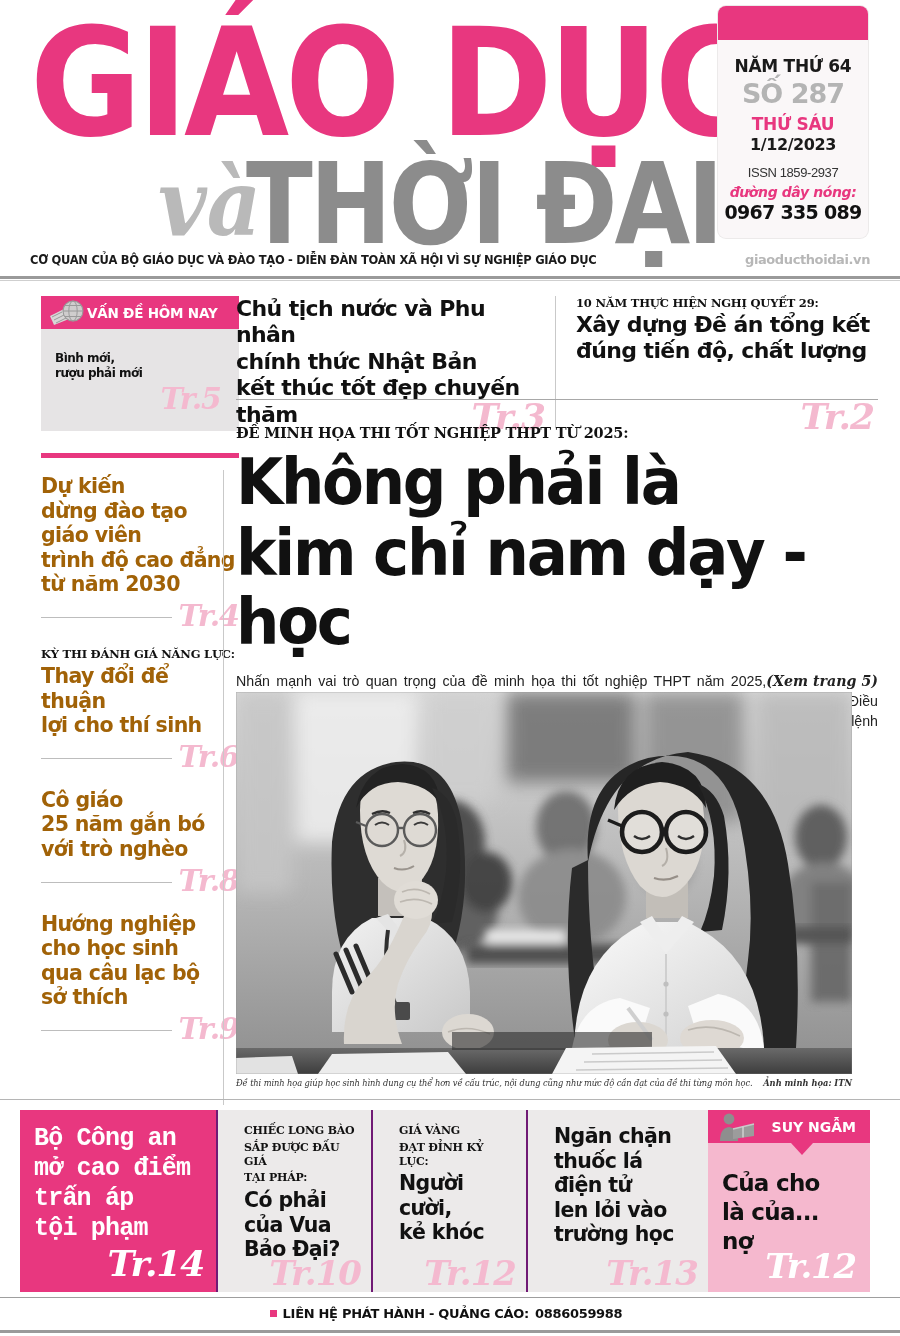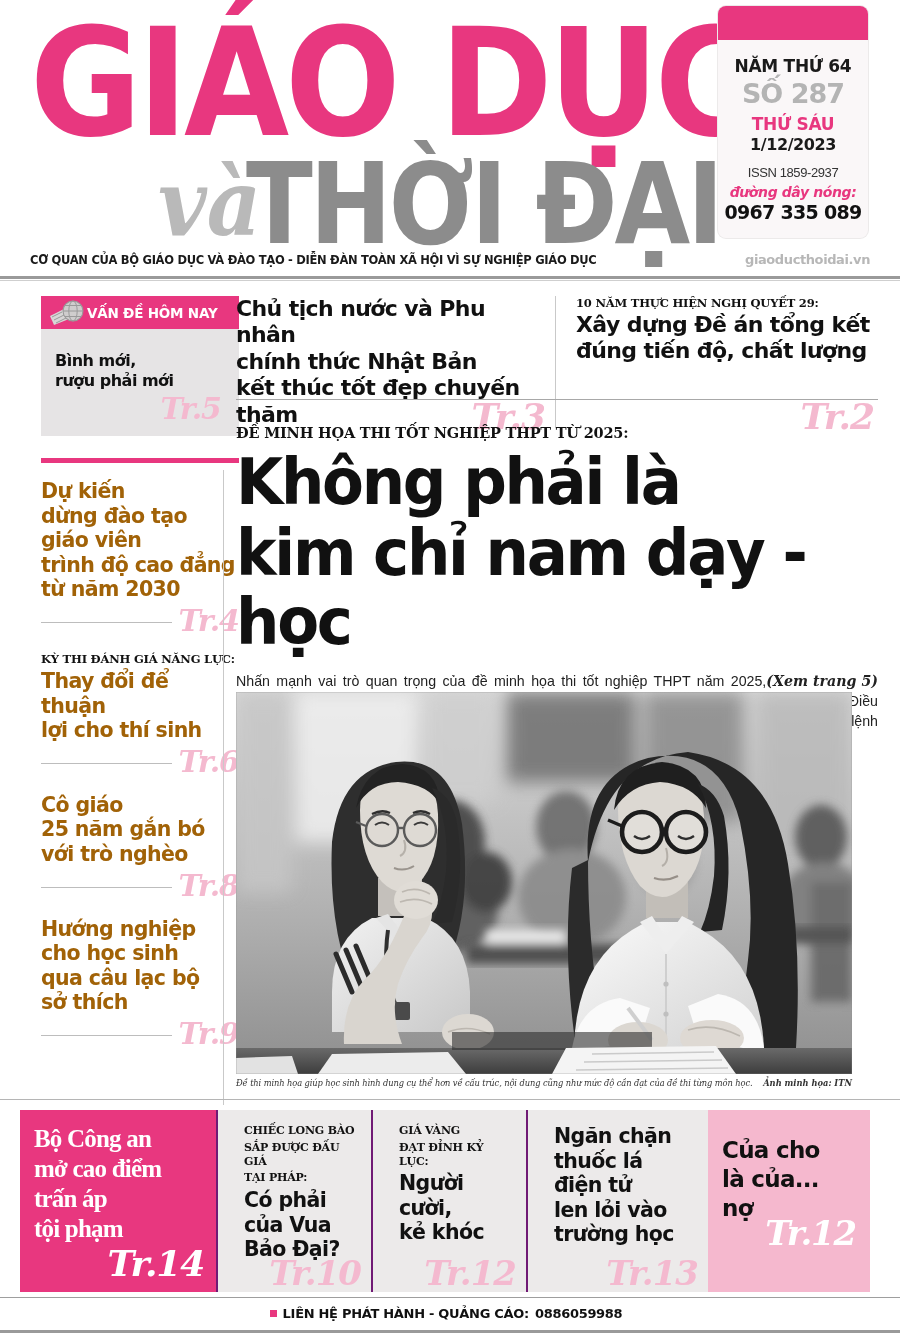--- a/index.html
+++ b/index.html
@@ -136,21 +136,21 @@
     border-left: 11px solid transparent;
     border-right: 11px solid transparent;
     border-top: 12px solid #E8377F;
   }
   .vde-body {
     background: #e6e4e5; padding: 22px 14px 12px 14px; min-height: 102px;
     position: relative;
   }
   .vde-body .h {
     font-family: "DejaVu Sans", sans-serif; font-weight: 700;
-    font-size: 16px; line-height: 1.22; color: #111; letter-spacing: -0.5px;
+    font-size: 12px; line-height: 1.22; color: #111; letter-spacing: -0.5px;
   }
   .tr {
     font-family: "DejaVu Serif", serif; font-style: italic; font-weight: 700;
     color: #f4b9cf; letter-spacing: -1px; text-align: right;
     line-height: 1;
   }
   .vde-body .tr { font-size: 30px; margin-top: 4px; margin-right: 4px; }
 
   .pinkbar { height: 5px; background: #E8377F; margin-top: 22px; }
 
@@ -246,21 +246,21 @@
   .bottom-rule { position: absolute; left: 0; right: 0; top: 1099px; height: 1px; background: #b5b5b5; }
   .bottom {
     position: absolute; left: 20px; top: 1110px; right: 20px; height: 182px;
     display: flex;
   }
   .bb-pink {
     width: 196px; background: #E8377F; position: relative;
     padding: 14px 14px 0 14px;
   }
   .bb-pink .h {
-    font-family: Liberation Serif, serif; font-weight: 700;
+    font-family: Liberation Mono, monospace; font-weight: 700;
     font-size: 25px; line-height: 1.2; color: #fff; letter-spacing: -0.8px;
   }
   .bb-pink .trw {
     position: absolute; right: 12px; bottom: 8px;
     font-family: "DejaVu Serif", serif; font-style: italic; font-weight: 700;
     font-size: 36px; color: #fff; letter-spacing: -1.2px;
   }
   .bb-cell {
     position: relative; background: #eceaea;
     padding: 14px 14px 0 26px; border-left: 2px solid #701a75;
@@ -663,20 +663,33 @@
 
     <div class="bb-cell c3">
       <div class="bb-head">Ngăn chặn</div>
       <div class="bb-head">thuốc lá điện tử</div>
       <div class="bb-head">len lỏi vào</div>
       <div class="bb-head">trường học</div>
       <div class="tr">Tr.13</div>
     </div>
 
     <div class="bb-suy">
+      <div class="suy-banner">
+        <span class="suy-icon">
+          <svg viewBox="0 0 40 29" width="40" height="29" aria-hidden="true">
+            <circle cx="13" cy="7" r="5.4" fill="#8e8e8e"></circle>
+            <path d="M4 29 Q4 16 13 15 Q22 16 22 29 Z" fill="#8e8e8e"></path>
+            <path d="M17 17 L38 12 L38 24 L17 27 Z" fill="#9c9c9c"></path>
+            <path d="M17 17 L38 12" stroke="#c9c9c9" stroke-width="1.3"></path>
+            <path d="M27 14.5 L27 25.5" stroke="#d8d8d8" stroke-width="1.3"></path>
+          </svg>
+        </span>
+        <span class="label">SUY NGẪM</span>
+        <span class="suy-notch"></span>
+      </div>
       <div class="suy-body">
         <div class="h">Của cho</div>
         <div class="h">là của... nợ</div>
         <div class="trw">Tr.12</div>
       </div>
     </div>
   </div>
 
   <div class="foot-rule-top"></div>
   <div class="footer">

